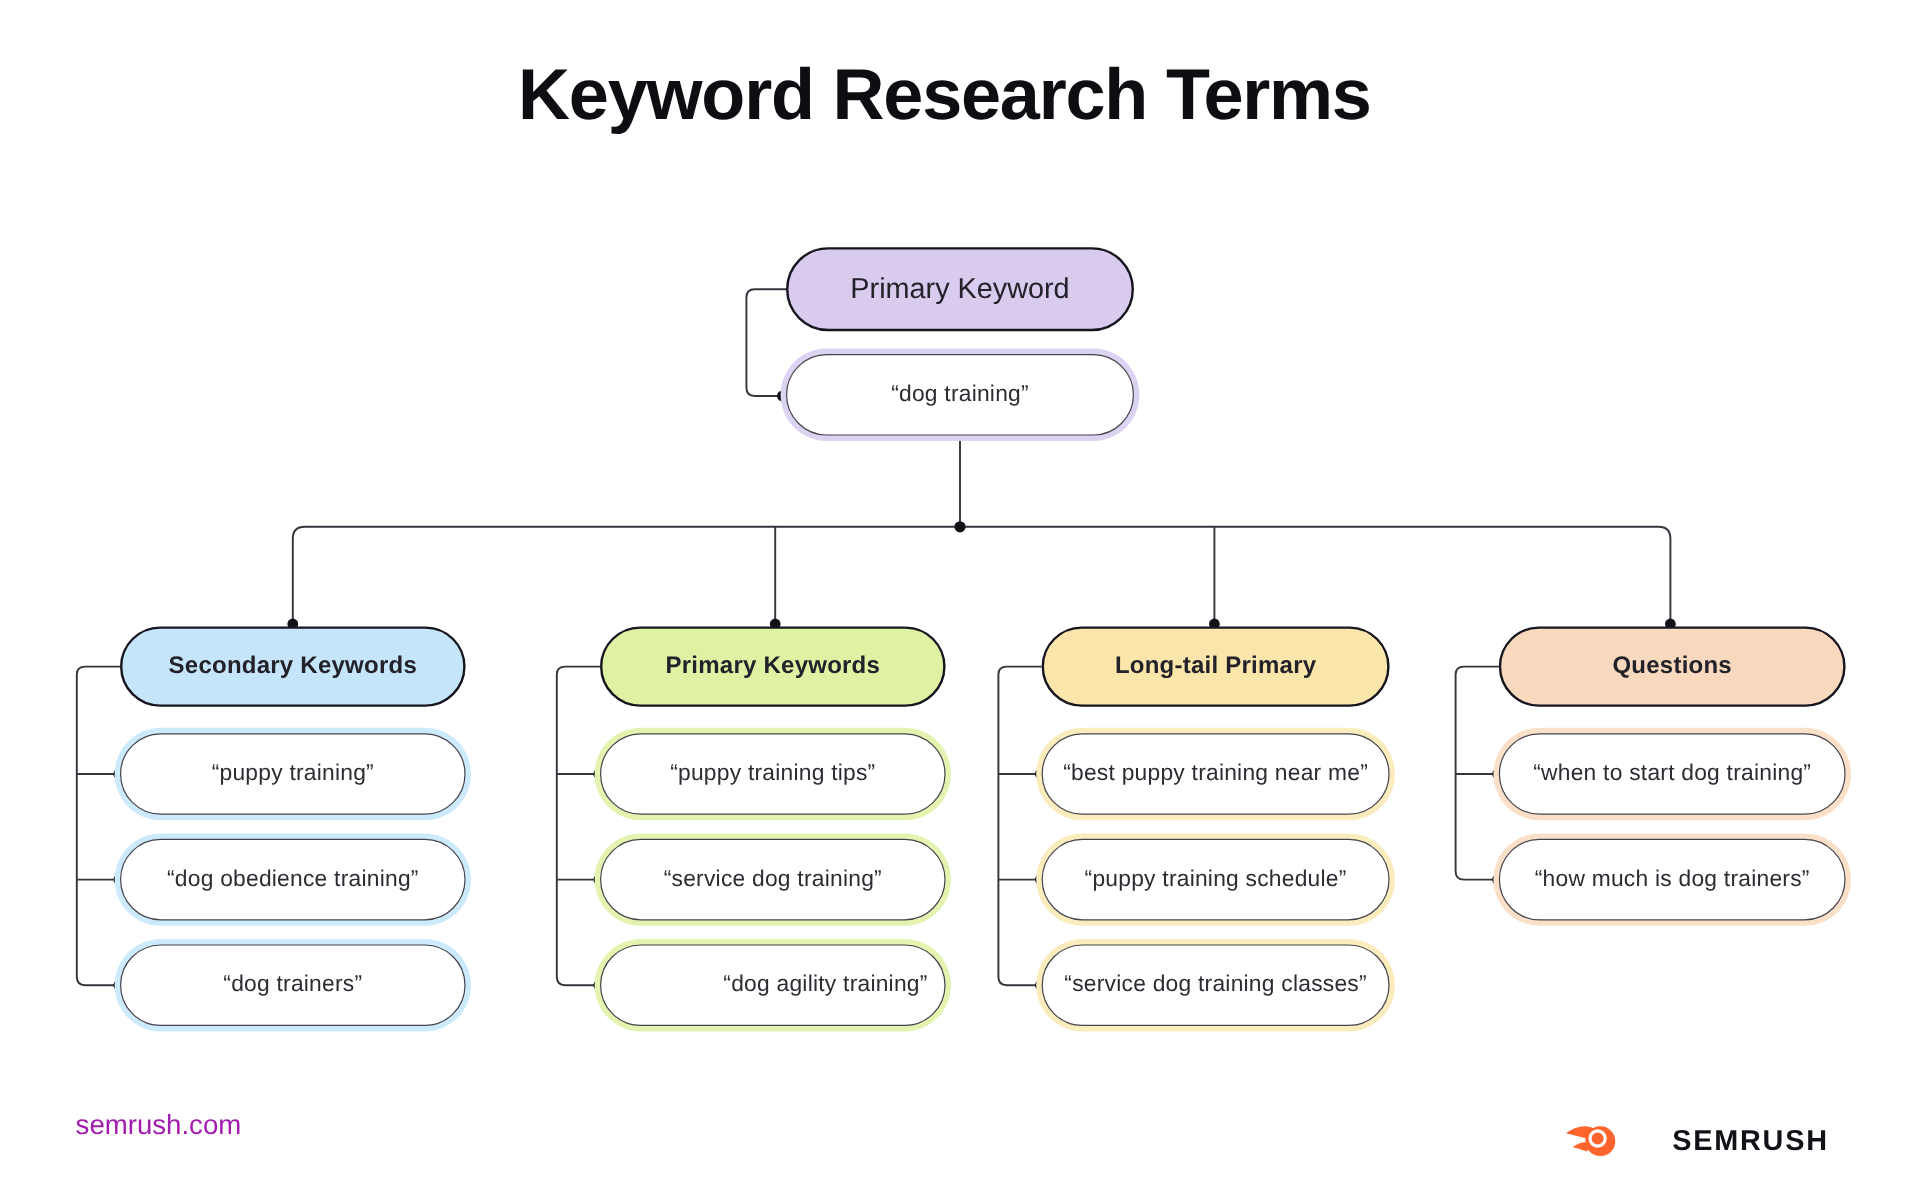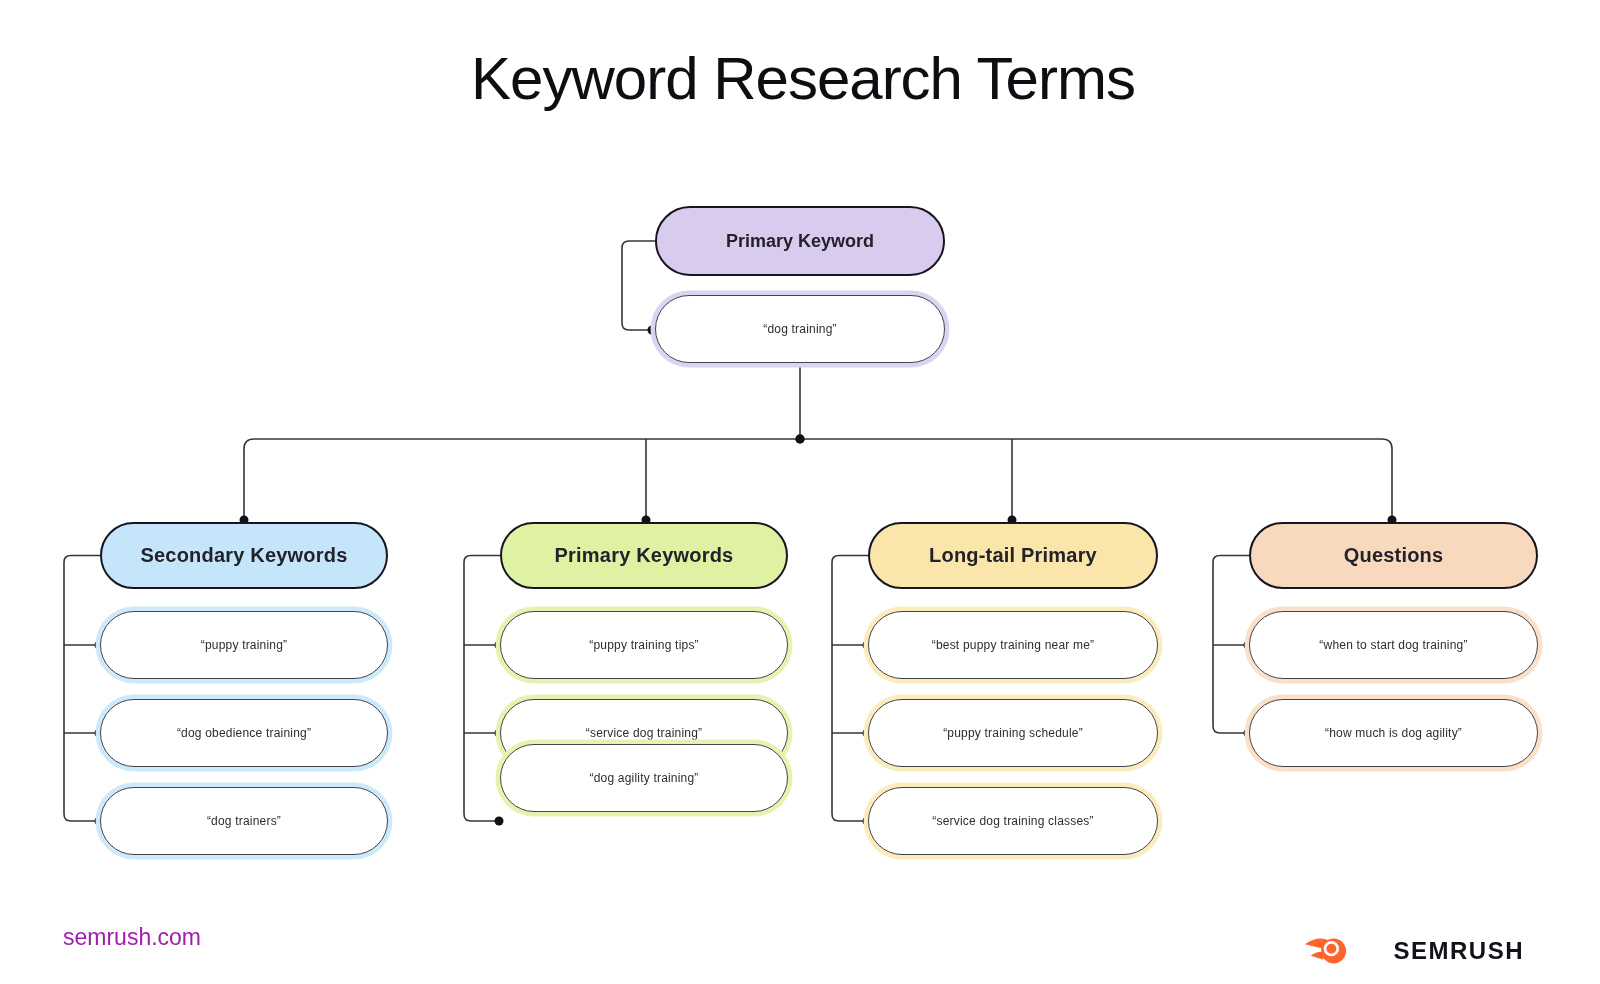--- a/index.html
+++ b/index.html
@@ -1,34 +1,34 @@
 <!DOCTYPE html>
 <html><head>
 <meta charset="utf-8">
 <style>
   html,body{margin:0;padding:0;background:#ffffff;}
   .canvas{
     position:relative;width:1600px;height:984px;background:#ffffff;overflow:hidden;
     font-family:"Liberation Sans","DejaVu Sans",sans-serif;color:#232129;
   }
   .title{
-    position:absolute;left:16px;top:42px;width:1574px;margin:0;
-    text-align:center;font-size:60px;line-height:74px;font-weight:normal;
+    position:absolute;left:0;top:42px;width:1574px;margin:0;
+    text-align:center;font-size:60px;line-height:74px;font-weight:bold;
     letter-spacing:-1px;color:#0e0d12;
   }
   .connectors{position:absolute;left:0;top:0;}
   .pill{
     position:absolute;border-radius:999px;display:flex;align-items:center;justify-content:center;
     box-sizing:border-box;text-align:center;background:#fff;
   }
   .pill .pill-label{display:block;padding:0 14px;}
   .cat{height:67px;border:2px solid #17151f;font-weight:bold;font-size:20px;letter-spacing:.2px;}
-  .child{height:68px;border:1.4px solid #45434b;font-size:12px;color:#2e2c33;letter-spacing:.2px;}
+  .child{height:68px;border:1.4px solid #45434b;font-size:19px;color:#2e2c33;letter-spacing:.2px;}
   
-  #node-primary{left:655px;top:206px;width:290px;height:70px;background:#d9cbee;border:2px solid #17151f;font-weight:bold;font-size:18px;}
+  #node-primary{left:655px;top:206px;width:290px;height:70px;background:#d9cbee;border:2px solid #17151f;font-weight:normal;font-size:24px;}
   #node-rootkw{left:655px;top:295px;width:290px;height:68px;}
   .ring-purple{box-shadow:0 0 0 4.5px #dcd2f2;}
   .ring-blue{box-shadow:0 0 0 4.5px #cdeafc;}
   .ring-green{box-shadow:0 0 0 4.5px #e4f4b0;}
   .ring-yellow{box-shadow:0 0 0 4.5px #fbecbe;}
   .ring-peach{box-shadow:0 0 0 4.5px #fadfc9;}
   .fill-blue{background:#c5e6fa;}
   .fill-green{background:#dff2a4;}
   .fill-yellow{background:#fae6aa;}
   .fill-peach{background:#f8d9bd;}
@@ -36,21 +36,21 @@
   #cat0{left:100px;top:522px;width:288px;}
   #cat1{left:500px;top:522px;width:288px;}
   #cat2{left:868px;top:522px;width:290px;}
   #cat3{left:1249px;top:522px;width:289px;}
   
   #g0c0{left:100px;top:611px;width:288px;}
   #g0c1{left:100px;top:699px;width:288px;}
   #g0c2{left:100px;top:787px;width:288px;}
   #g1c0{left:500px;top:611px;width:288px;}
   #g1c1{left:500px;top:699px;width:288px;}
-  #g1c2{left:500px;top:744px;width:288px;}
+  #g1c2{left:500px;top:787px;width:288px;justify-content:flex-end;}
   #g2c0{left:868px;top:611px;width:290px;}
   #g2c1{left:868px;top:699px;width:290px;}
   #g2c2{left:868px;top:787px;width:290px;}
   #g3c0{left:1249px;top:611px;width:289px;}
   #g3c1{left:1249px;top:699px;width:289px;}
   
   .site{position:absolute;left:63px;top:924px;font-size:23px;color:#a21caf;}
   .brand{position:absolute;right:76px;top:934px;display:flex;align-items:center;gap:8px;}
   .brand-word{font-size:24px;font-weight:bold;letter-spacing:1.5px;color:#121117;margin-left:37px;}
 </style>
@@ -147,21 +147,21 @@
     <span class="pill-label">“puppy training schedule”</span>
   </div>
 
   <div class="pill cat fill-peach" id="cat3">
     <span class="pill-label">Questions</span>
   </div>
   <div class="pill child ring-peach" id="g3c0">
     <span class="pill-label">“when to start dog training”</span>
   </div>
   <div class="pill child ring-peach" id="g3c1">
-    <span class="pill-label">“how much is dog agility”</span>
+    <span class="pill-label">“how much is dog trainers”</span>
   </div>
 
   <div class="site">semrush.com</div>
   <div class="brand">
     <svg width="44" height="34" viewBox="0 0 46 34">
       <path d="M1 10 C10 3 21 2 27 7 L21 15 Z" fill="#ff642d"></path>
       <path d="M7 22 C12 18 18 17 22 18.5 L19.5 26 Z" fill="#ff642d"></path>
       <circle cx="31" cy="17" r="13" fill="#ff642d"></circle>
       <circle cx="28.6" cy="14.6" r="6.6" fill="none" stroke="#ffffff" stroke-width="2.8"></circle>
     </svg>

